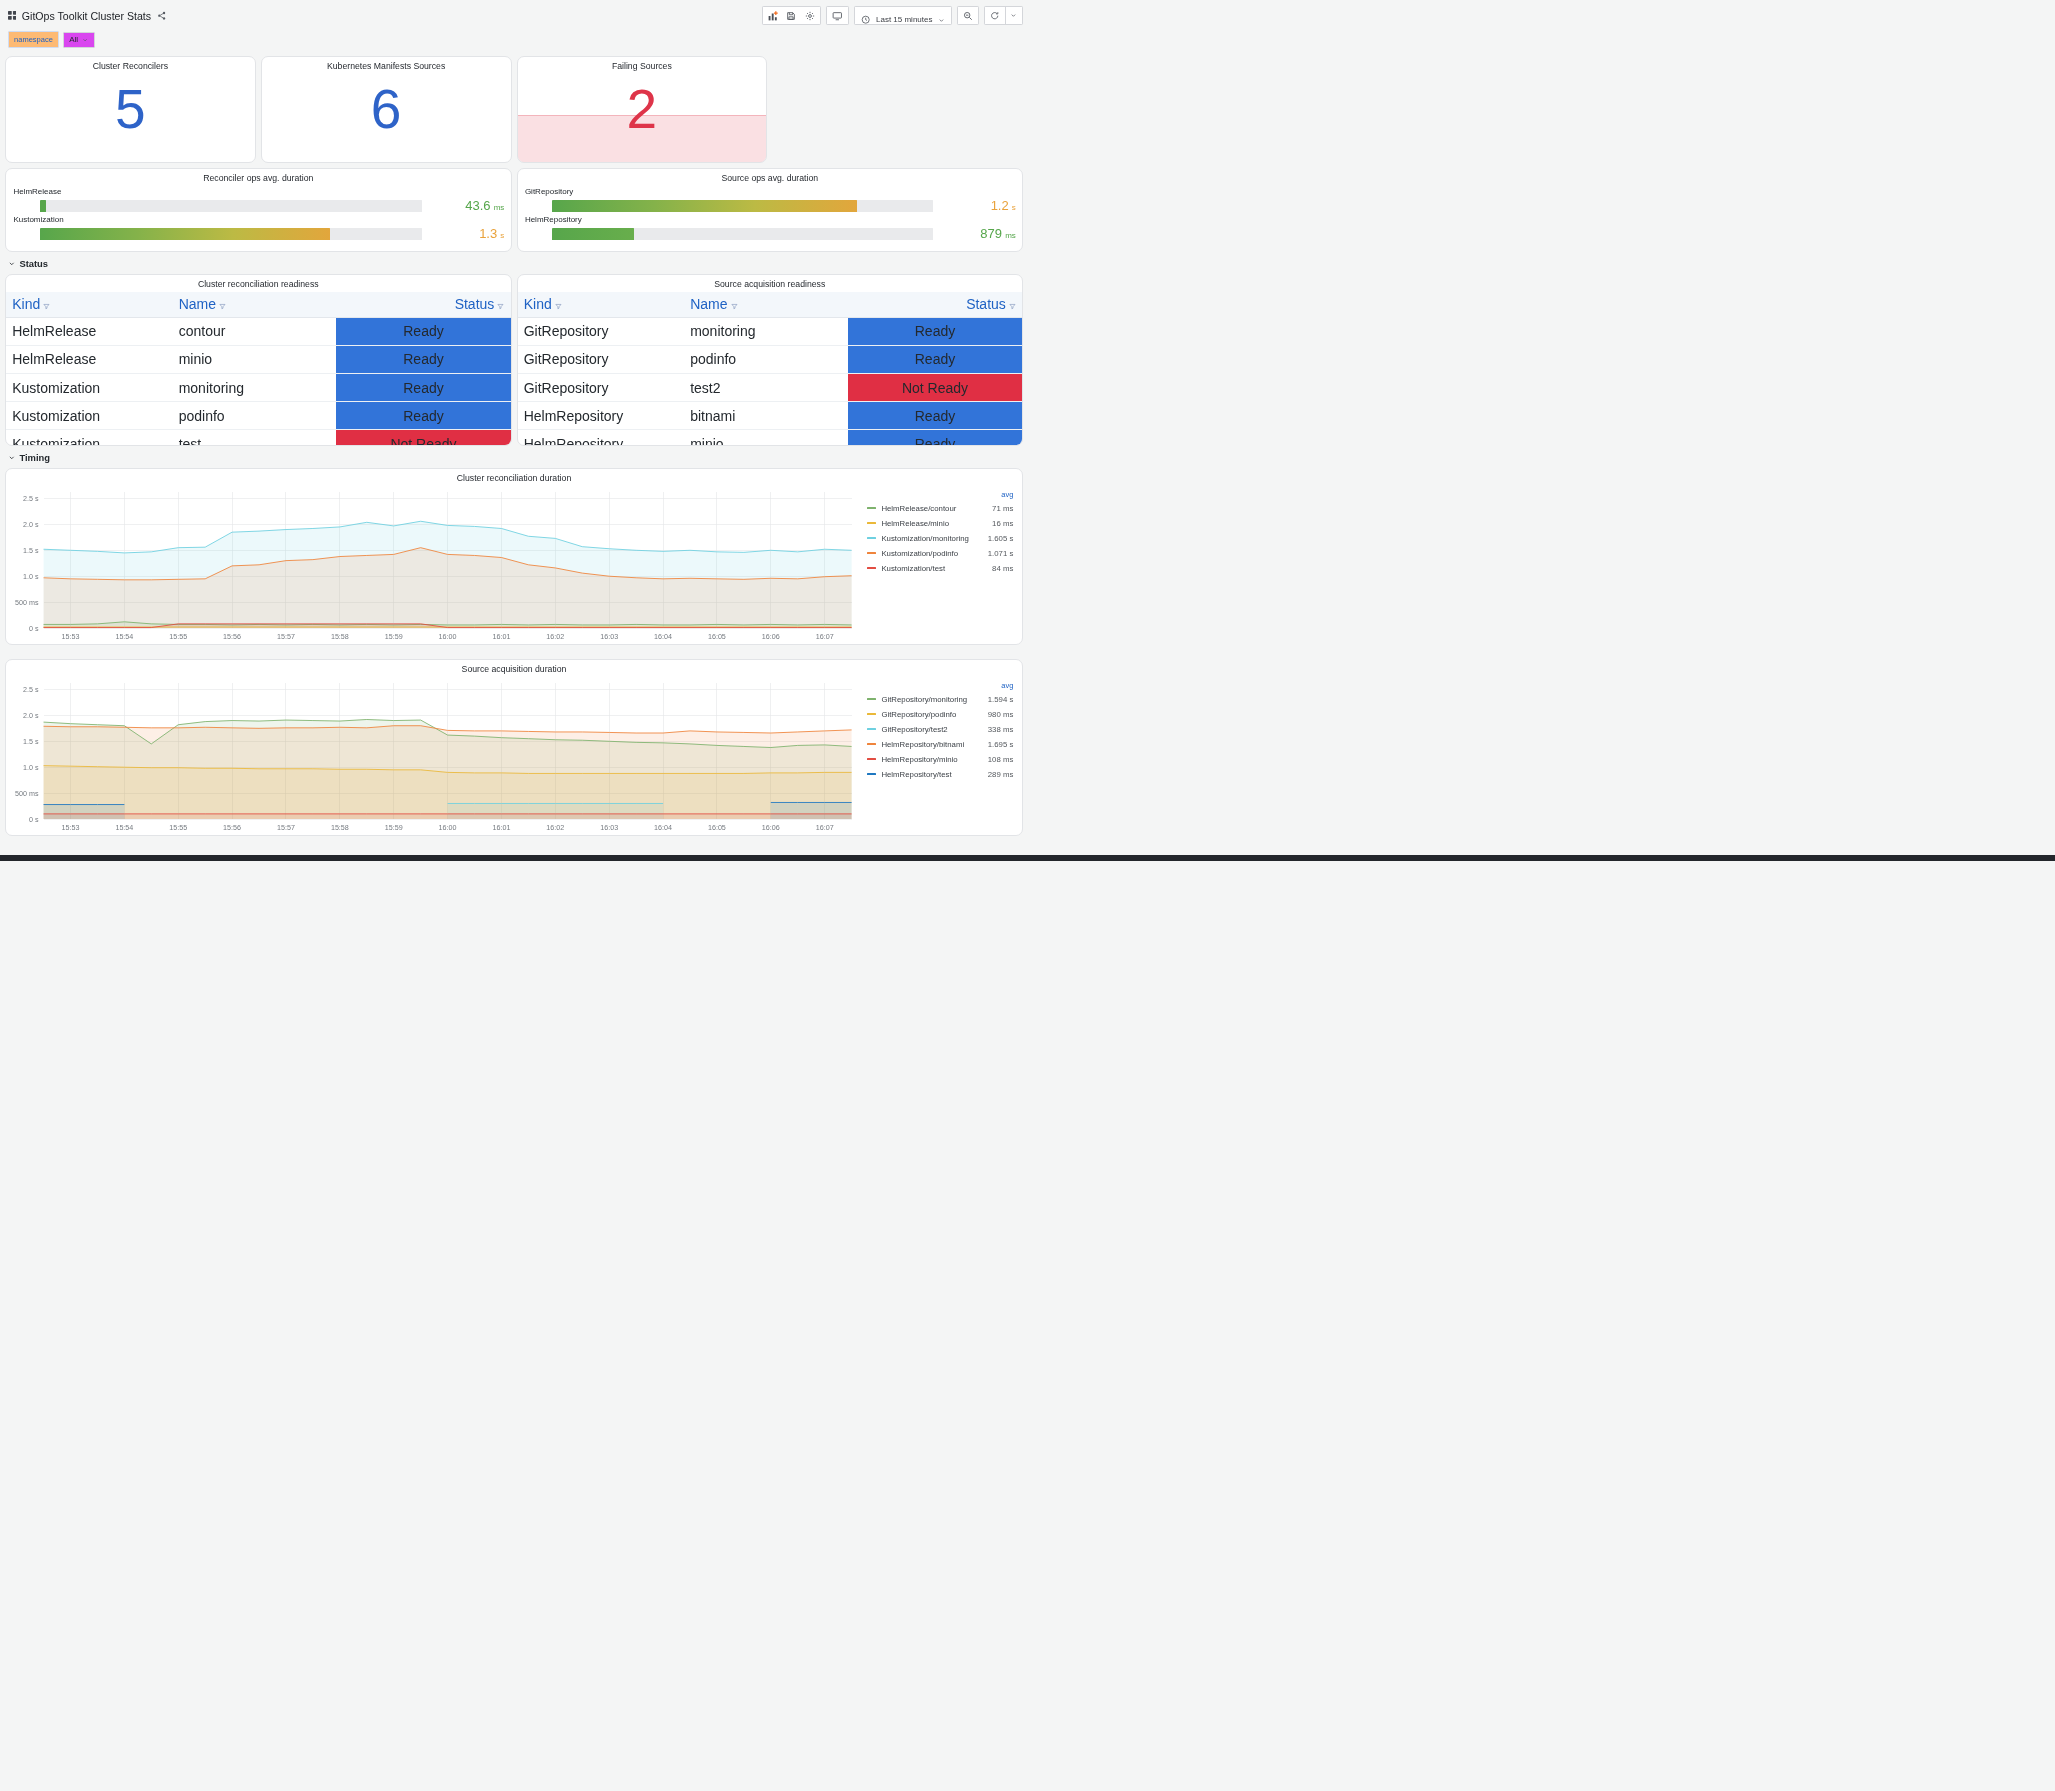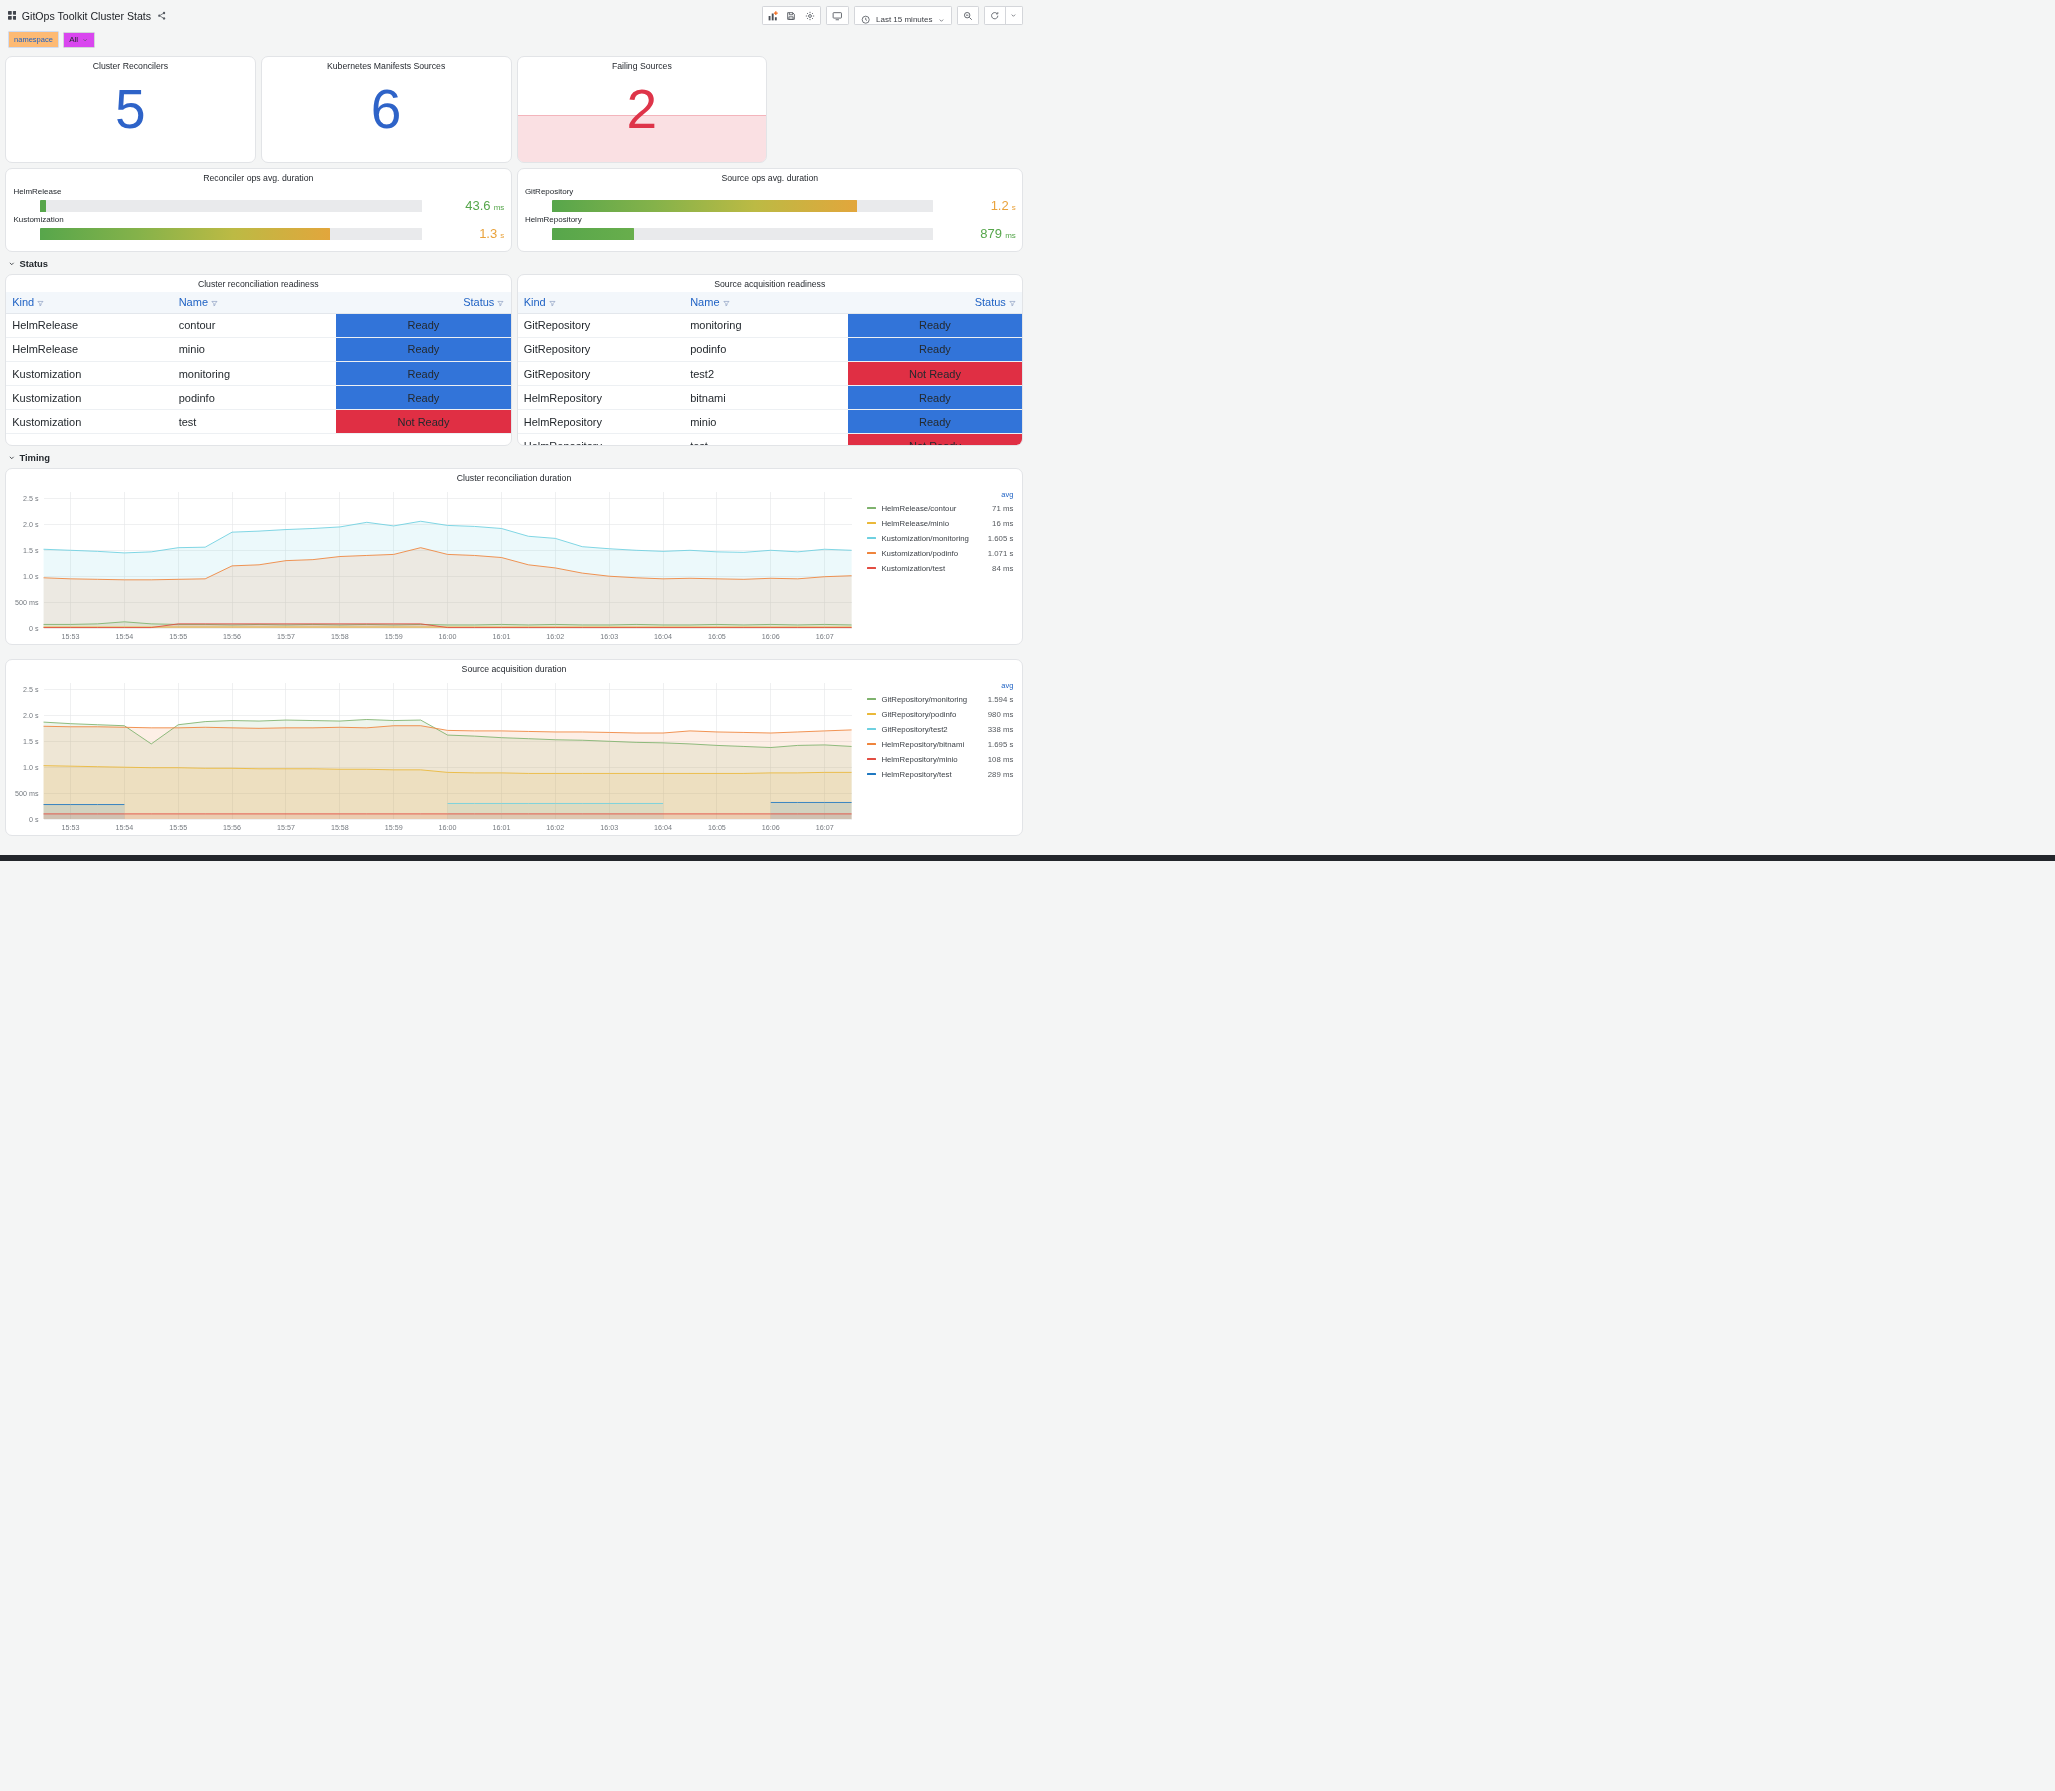--- a/index.html
+++ b/index.html
@@ -38,21 +38,21 @@
   .gauge-label{font-size:8px;color:#24292e;margin:1.9px 1.2px 1.9px;}
   .gauge-line{display:flex;align-items:center;gap:8.7px;margin-left:28px;}
   .gauge-track{flex:1;height:12px;background:#e9eaec;border-radius:0.6px;overflow:hidden;}
   .gauge-bar{height:100%;border-radius:0.6px;}
   .gauge-value{min-width:74px;text-align:right;font-weight:500;white-space:nowrap;}
   .gauge-value .val{font-size:13px;}
   .gauge-value .unit{font-size:8px;margin-left:3.1px;}
   
   .section-header{display:flex;align-items:center;gap:4.4px;margin:6.2px 0 5px;padding-left:2.5px;font-size:9.4px;font-weight:700;color:#24292e;cursor:pointer;}
   
-  table.readiness{width:100%;border-collapse:collapse;font-size:11px;table-layout:fixed;}
+  table.readiness{width:100%;border-collapse:collapse;font-size:14px;table-layout:fixed;}
   table.readiness th{color:var(--link-blue);font-weight:400;text-align:left;background:#f3f7fb;padding:4.4px 6.2px;border-bottom:0.6px solid #e3e7ec;}
   table.readiness th .funnel{color:#7a90b8;margin-left:3.1px;vertical-align:-0.6px;display:inline-block;}
   table.readiness th.right{text-align:right;}
   table.readiness td{padding:5.6px 6.2px;border-bottom:0.6px solid #edf0f3;color:#24292e;}
   td.status-cell{color:#fff;text-align:center;padding-right:7.5px;}
   td.status-cell.val-ready{background:var(--ready-blue);}
   td.status-cell.val-not-ready{background:var(--notready-red);}
   
   .chart-panel{height:177px;margin-bottom:14px;padding:0 2.5px;}
   .chart-body{display:flex;}

